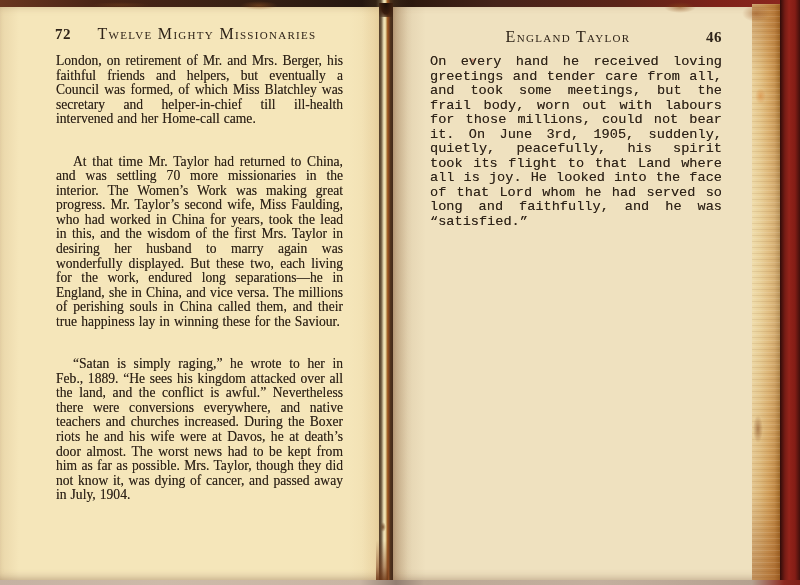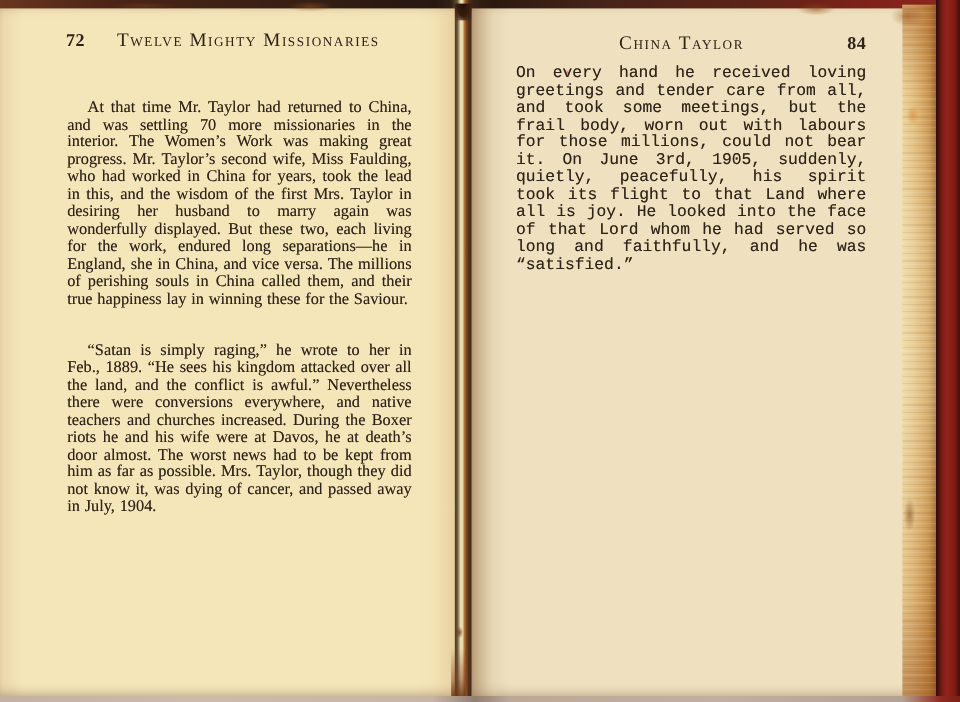--- a/index.html
+++ b/index.html
@@ -135,25 +135,26 @@
   <div class="spot s6"></div>
   <div class="spot s7"></div>
   <div class="spot s8"></div>
 
   <div class="header-row hl">
     <span class="pagenum">72</span>
     <span class="title">Twelve Mighty Missionaries</span>
   </div>
 
   <div class="header-row hr">
-    <span class="title">China Taylor</span>
-    <span class="pagenum">84</span>
+    <span class="title">England Taylor</span>
+    <span class="pagenum">46</span>
   </div>
 
   <div class="bodytext bl">
+    <p>London, on retirement of Mr. and Mrs. Berger, his faithful friends and helpers, but eventually a Council was formed, of which Miss Blatchley was secretary and helper-in-chief till ill-health intervened and her Home-call came.</p>
     <p class="indent">At that time Mr. Taylor had returned to China, and was settling 70 more missionaries in the interior. The Women’s Work was making great progress. Mr. Taylor’s second wife, Miss Faulding, who had worked in China for years, took the lead in this, and the wisdom of the first Mrs. Taylor in desiring her husband to marry again was wonderfully displayed. But these two, each living for the work, endured long separations—he in England, she in China, and vice versa. The millions of perishing souls in China called them, and their true happiness lay in winning these for the Saviour.</p>
     <p class="indent">“Satan is simply raging,” he wrote to her in Feb., 1889. “He sees his kingdom attacked over all the land, and the conflict is awful.” Nevertheless there were conversions everywhere, and native teachers and churches increased. During the Boxer riots he and his wife were at Davos, he at death’s door almost. The worst news had to be kept from him as far as possible. Mrs. Taylor, though they did not know it, was dying of cancer, and passed away in July, 1904.</p>
   </div>
 
   <div class="bodytext br">
     <p>On every hand he received loving greetings and tender care from all, and took some meetings, but the frail body, worn out with labours for those millions, could not bear it. On June 3rd, 1905, suddenly, quietly, peacefully, his spirit took its flight to that Land where all is joy. He looked into the face of that Lord whom he had served so long and faithfully, and he was “satisfied.”</p>
   </div>
 
 </div>
 

